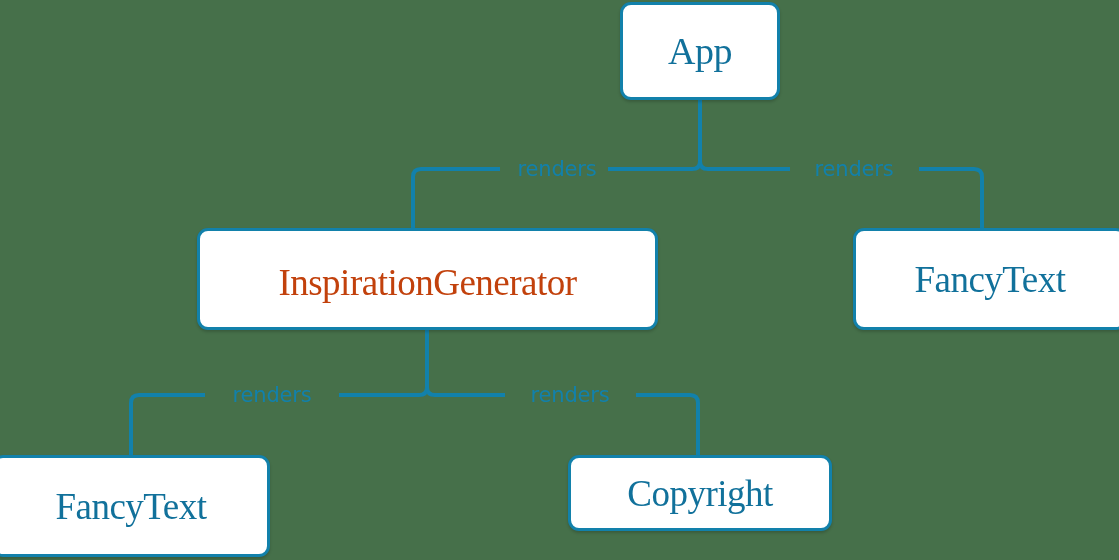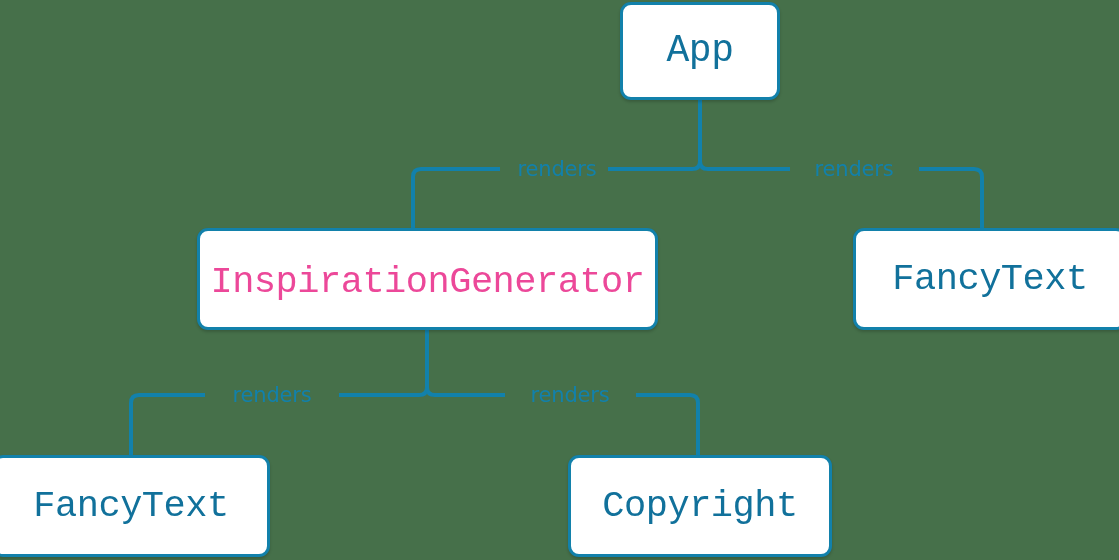--- a/index.html
+++ b/index.html
@@ -48,21 +48,21 @@
     border-radius: 11px;
     box-sizing: border-box;
     display: flex;
     align-items: center;
     justify-content: center;
     box-shadow: 0 2px 3px rgba(0,0,0,0.18);
   }
   .node-label {
     color: #11719b;
     font-size: 37px;
-    font-family: Liberation Mono, monospace;
+    font-family: Liberation Serif, serif;
     line-height: 1;
     white-space: nowrap;
     letter-spacing: -0.5px;
     user-select: none;
   }
 </style>
 </head>
 <body style="background: rgb(70, 112, 74);">
 
 <div id="diagram-root" style="background: rgb(70, 112, 74);">
@@ -81,25 +81,25 @@
 
   <div class="edge-label" id="edge-label-0" style="left: 557px; top: 169px; color: rgb(18, 129, 171);">renders</div>
   <div class="edge-label" id="edge-label-1" style="left: 854px; top: 169px; color: rgb(18, 129, 171);">renders</div>
   <div class="edge-label" id="edge-label-2" style="left: 272px; top: 395px; color: rgb(18, 129, 171);">renders</div>
   <div class="edge-label" id="edge-label-3" style="left: 570px; top: 395px; color: rgb(18, 129, 171);">renders</div>
 
   <div class="node-box" id="node-0" style="left: 620px; top: 2px; width: 160px; height: 98px; background: rgb(255, 255, 255); border-color: rgb(18, 129, 171);">
     <span class="node-label" style="font-size: 38px; color: rgb(17, 113, 155);">App</span>
   </div>
   <div class="node-box" id="node-1" style="left: 197px; top: 228px; width: 461px; height: 102px; background: rgb(255, 255, 255); border-color: rgb(18, 129, 171);">
-    <span class="node-label" style="font-size: 37px; color: #ec4899; margin-top: 6px;">InspirationGenerator</span>
+    <span class="node-label" style="font-size: 37px; color: #c2410c; margin-top: 6px;">InspirationGenerator</span>
   </div>
   <div class="node-box" id="node-2" style="left: 853px; top: 228px; width: 274px; height: 102px; background: rgb(255, 255, 255); border-color: rgb(18, 129, 171);">
     <span class="node-label" style="font-size: 37px; color: rgb(17, 113, 155);">FancyText</span>
   </div>
   <div class="node-box" id="node-3" style="left: -8px; top: 455px; width: 278px; height: 102px; background: rgb(255, 255, 255); border-color: rgb(18, 129, 171);">
     <span class="node-label" style="font-size: 37px; color: rgb(17, 113, 155);">FancyText</span>
   </div>
-  <div class="node-box" id="node-4" style="left: 568px; top: 455px; width: 264px; height: 102px; background: rgb(255, 255, 255); border-color: rgb(18, 129, 171);">
+  <div class="node-box" id="node-4" style="left: 568px; top: 455px; width: 264px; height: 76px; background: rgb(255, 255, 255); border-color: rgb(18, 129, 171);">
     <span class="node-label" style="font-size: 37px; color: rgb(17, 113, 155);">Copyright</span>
   </div>
 
 </div>
 
 </body></html>

